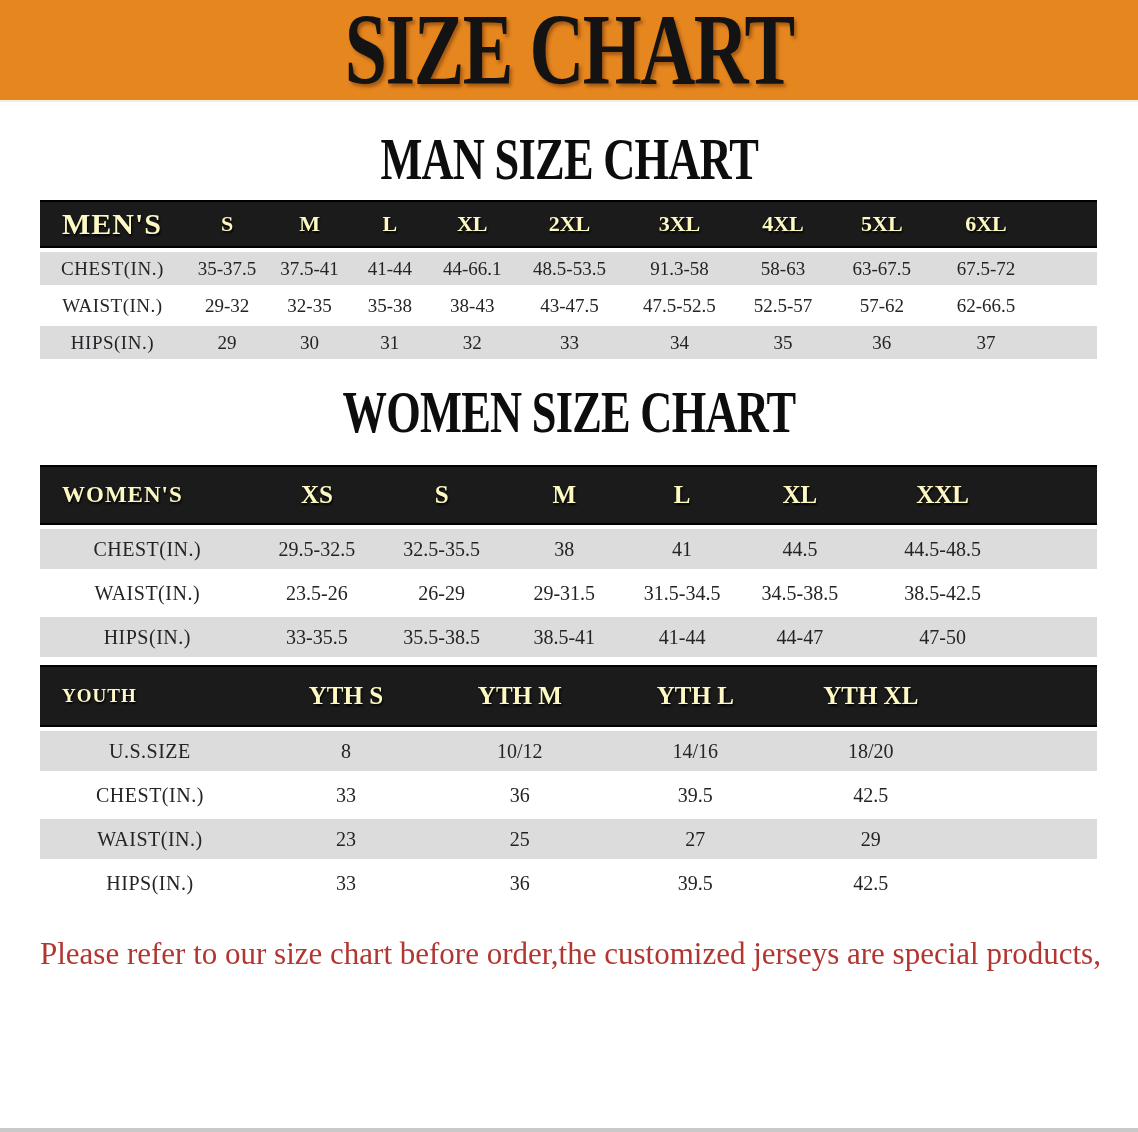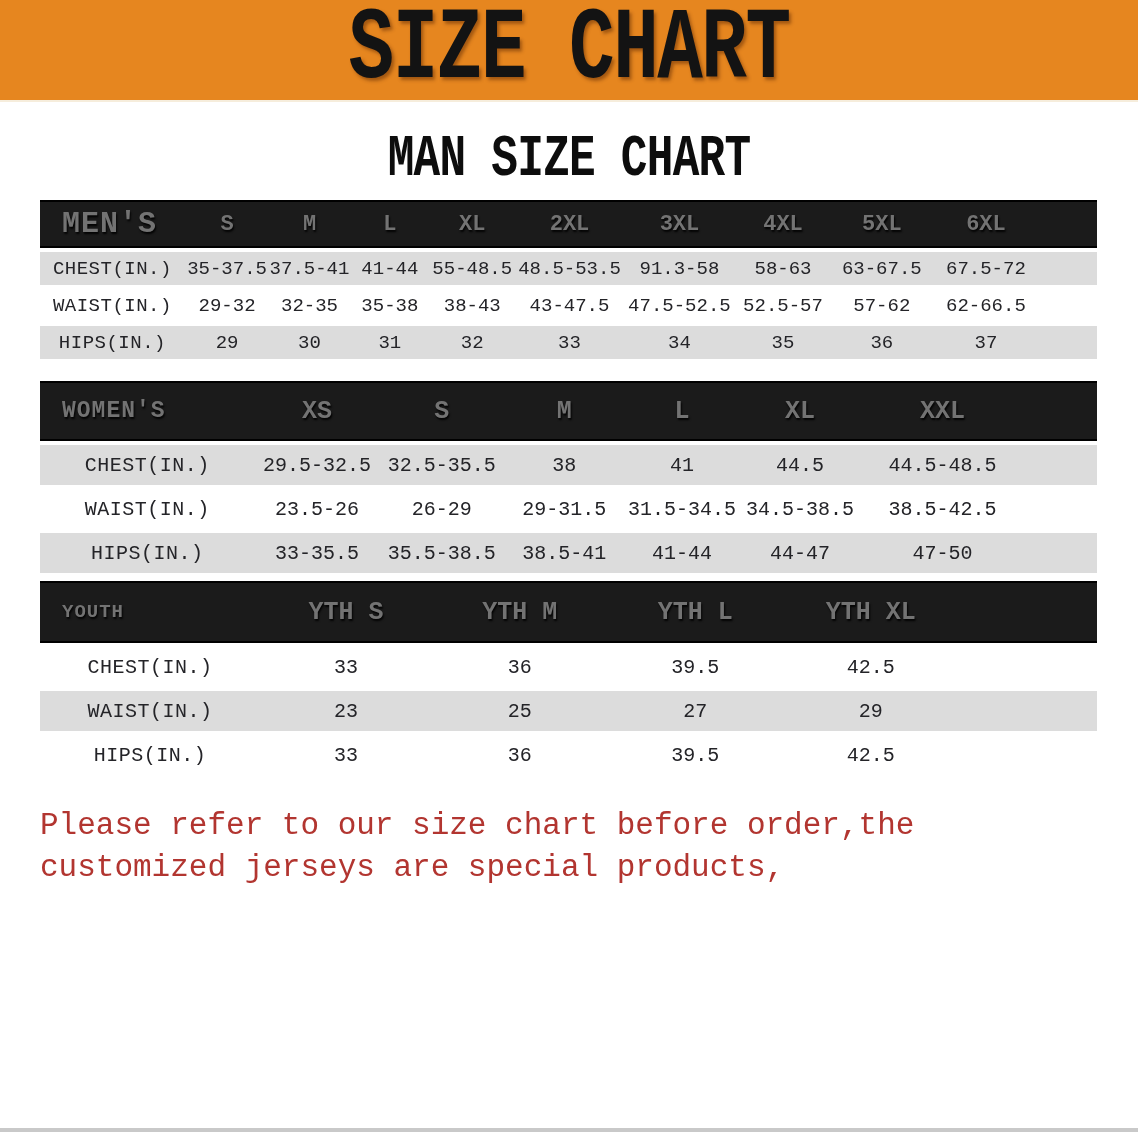--- a/index.html
+++ b/index.html
@@ -2,21 +2,21 @@
 <html><head>
 <meta charset="utf-8">
 <style>
   html, body { margin: 0; padding: 0; background: #ffffff; }
   .page {
     position: relative;
     width: 1138px;
     height: 1132px;
     background: #ffffff;
     overflow: hidden;
-    font-family: Liberation Mono, monospace;
+    font-family: Liberation Serif, serif;
   }
   
   .banner {
     height: 100px;
     background: #E6861F;
     border-bottom: 2px solid #F6EDDC;
     display: flex;
     align-items: center;
     justify-content: center;
   }
@@ -65,21 +65,21 @@
     border-spacing: 0 4px;
   }
   table.size-table th, table.size-table td {
     padding: 0;
     overflow: hidden;
     white-space: nowrap;
     vertical-align: middle;
   }
   table.size-table thead th {
     background: #1b1b1b;
-    color: #737373;
+    color: #fef9c3;
     text-align: center;
     font-weight: bold;
     text-shadow: 1px 2px 2px rgba(0,0,0,0.9);
     border-top: 2px solid #000;
     border-bottom: 2px solid #000;
   }
   table.size-table thead th.corner {
     text-align: left;
     padding-left: 22px;
     letter-spacing: 1px;
@@ -156,21 +156,21 @@
               <th>6XL</th>
               <th></th>
             </tr>
           </thead>
           <tbody>
             <tr class="alt">
               <td class="row-label">CHEST(IN.)</td>
               <td>35-37.5</td>
               <td>37.5-41</td>
               <td>41-44</td>
-              <td>55-48.5</td>
+              <td>44-66.1</td>
               <td>48.5-53.5</td>
               <td>91.3-58</td>
               <td>58-63</td>
               <td>63-67.5</td>
               <td>67.5-72</td>
               <td></td>
             </tr>
             <tr>
               <td class="row-label">WAIST(IN.)</td>
               <td>29-32</td>
@@ -196,20 +196,21 @@
               <td>36</td>
               <td>37</td>
               <td></td>
             </tr>
           </tbody>
         </table>
       </div>
   </section>
 
   <section class="chart-section sec1">
+    <h2 class="section-heading"><span class="condensed">WOMEN SIZE CHART</span></h2>
     <div class="table-wrap">
         <table class="size-table t1">
           <colgroup>
             <col style="width: 20.3%;">
             <col style="width: 11.8%;">
             <col style="width: 11.8%;">
             <col style="width: 11.4%;">
             <col style="width: 10.9%;">
             <col style="width: 11.4%;">
             <col style="width: 15.6%;">
@@ -278,20 +279,28 @@
             <tr>
               <th class="corner">YOUTH</th>
               <th>YTH S</th>
               <th>YTH M</th>
               <th>YTH L</th>
               <th>YTH XL</th>
               <th></th>
             </tr>
           </thead>
           <tbody>
+            <tr class="alt">
+              <td class="row-label">U.S.SIZE</td>
+              <td>8</td>
+              <td>10/12</td>
+              <td>14/16</td>
+              <td>18/20</td>
+              <td></td>
+            </tr>
             <tr>
               <td class="row-label">CHEST(IN.)</td>
               <td>33</td>
               <td>36</td>
               <td>39.5</td>
               <td>42.5</td>
               <td></td>
             </tr>
             <tr class="alt">
               <td class="row-label">WAIST(IN.)</td>

